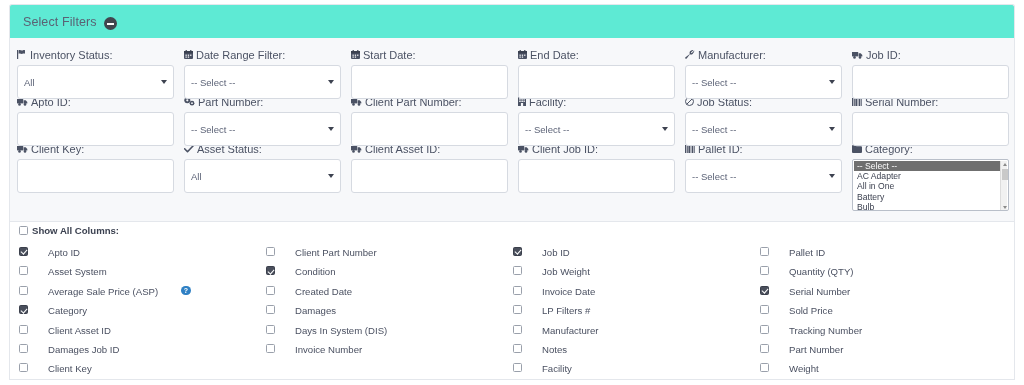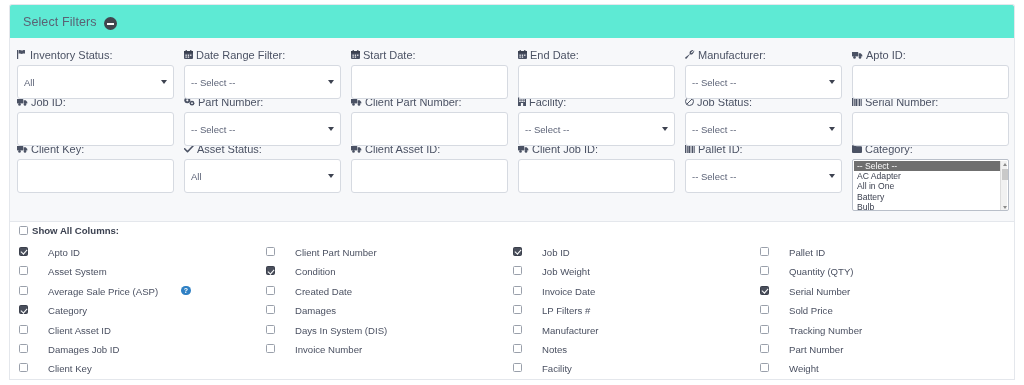--- a/index.html
+++ b/index.html
@@ -343,37 +343,37 @@
         <div class="filter-cell">
           <div class="filter-label">
             <span class="ic">
               <svg width="11" height="8" viewBox="0 0 11 8">
                 <path fill="#4b5264" d="M0 1h6.2v4.4H0z"></path>
                 <path fill="#4b5264" d="M6.6 2.3h2.1l1.6 1.8v1.3H6.6z"></path>
                 <circle cx="2.5" cy="6.4" r="1.3" fill="#4b5264"></circle>
                 <circle cx="8" cy="6.4" r="1.3" fill="#4b5264"></circle>
               </svg>
             </span>
-            <span>Apto ID:</span>
+            <span>Job ID:</span>
           </div>
           <div class="fld">
             <span></span>
           </div>
         </div>
         <div class="filter-cell">
           <div class="filter-label">
             <span class="ic">
               <svg width="11" height="8" viewBox="0 0 11 8">
                 <path fill="#4b5264" d="M0 1h6.2v4.4H0z"></path>
                 <path fill="#4b5264" d="M6.6 2.3h2.1l1.6 1.8v1.3H6.6z"></path>
                 <circle cx="2.5" cy="6.4" r="1.3" fill="#4b5264"></circle>
                 <circle cx="8" cy="6.4" r="1.3" fill="#4b5264"></circle>
               </svg>
             </span>
-            <span>Job ID:</span>
+            <span>Apto ID:</span>
           </div>
           <div class="fld">
             <span></span>
           </div>
         </div>
         <div class="filter-cell">
           <div class="filter-label">
             <span class="ic">
               <svg width="11" height="9" viewBox="0 0 11 9">
                 <circle cx="3.3" cy="3.3" r="3" fill="#4b5264"></circle>

